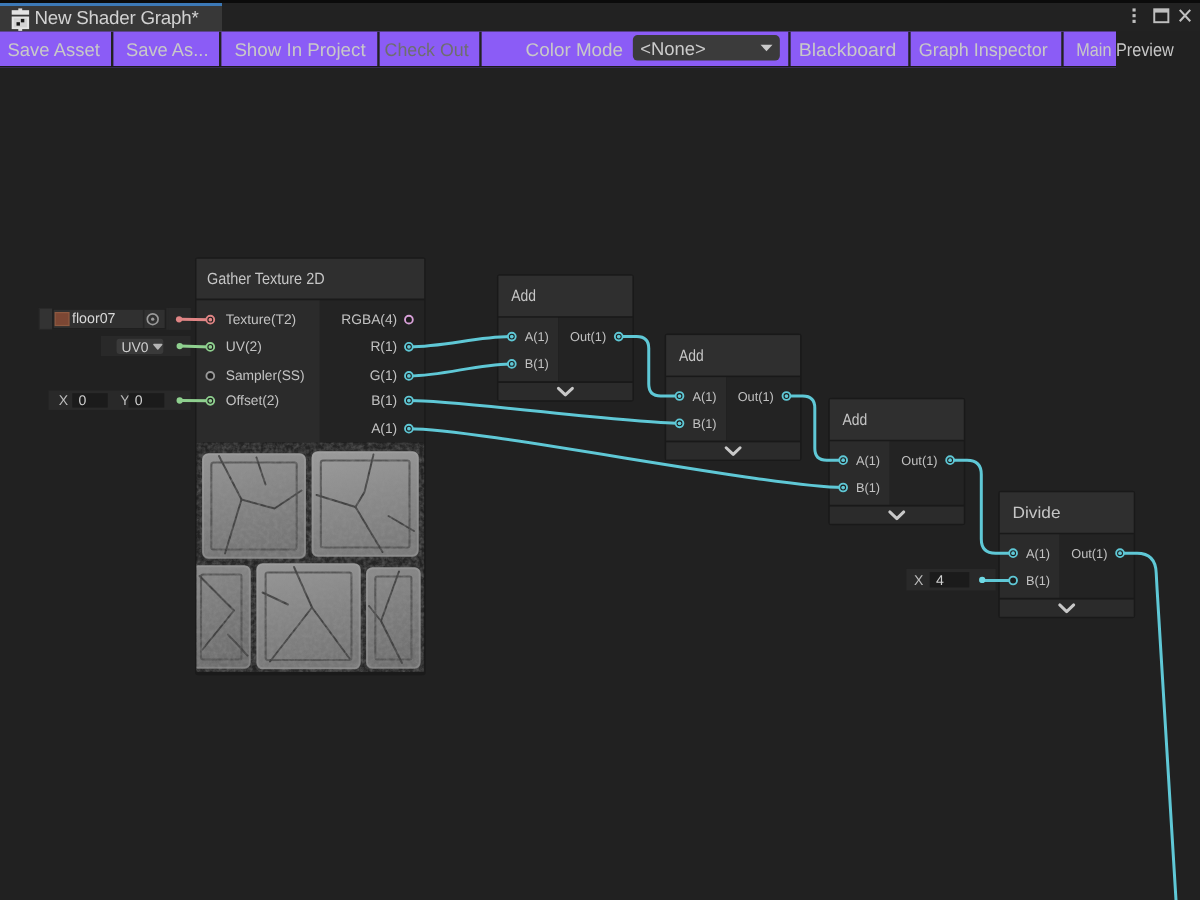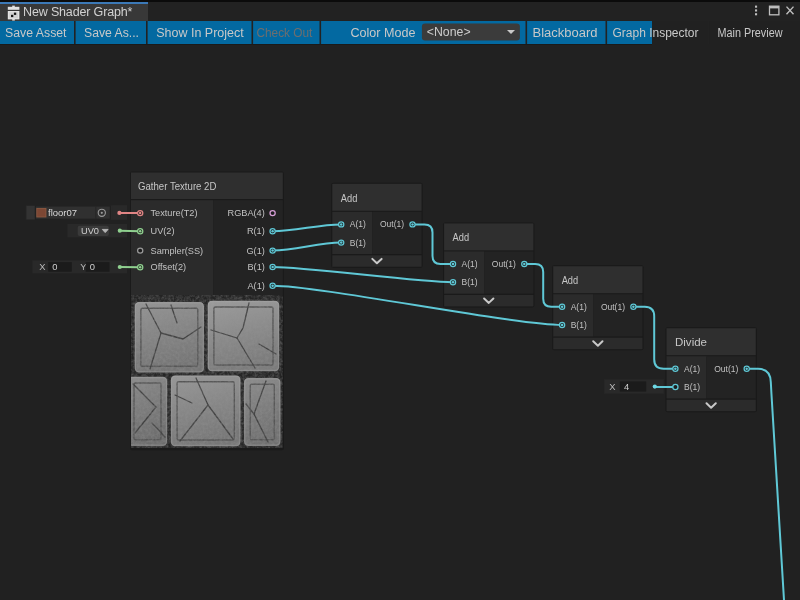--- a/index.html
+++ b/index.html
@@ -232,21 +232,21 @@
     <g fill="#bfbfbf">
       <rect x="3" y="1.6" width="2.1" height="2.1"></rect>
           <rect x="3" y="5.4" width="2.1" height="2.1"></rect>
           <rect x="3" y="9.2" width="2.1" height="2.1"></rect>
     </g>
     <rect x="17.5" y="2.2" width="9.4" height="8.6" fill="none" stroke="#bfbfbf" stroke-width="1.3"></rect>
     <rect x="17.5" y="2.2" width="9.4" height="2.2" fill="#bfbfbf"></rect>
     <path d="M34.5,2.6 L41.5,10.2 M41.5,2.6 L34.5,10.2" stroke="#bfbfbf" stroke-width="1.4"></path>
   </svg>
 </div>
-<div style="position:absolute;left:0;top:21px;width:652px;height:23px;background:#0369a1;border-bottom:1px solid #1a1a1a;box-sizing:content-box;">
+<div style="position:absolute;left:0;top:21px;width:744px;height:23px;background:#8b5cf6;border-bottom:1px solid #1a1a1a;box-sizing:content-box;">
 <svg width="800" height="23" style="position:absolute;left:0;top:0">
 <text x="35.8" y="12.2" font-size="12.3" fill="#c8c8c8" text-anchor="middle" textLength="61.5" lengthAdjust="spacingAndGlyphs" dominant-baseline="central" font-family="Liberation Sans, sans-serif">Save Asset</text>
 <text x="111.5" y="12.2" font-size="12.3" fill="#c8c8c8" text-anchor="middle" textLength="55" lengthAdjust="spacingAndGlyphs" dominant-baseline="central" font-family="Liberation Sans, sans-serif">Save As...</text>
 <text x="200" y="12.2" font-size="12.3" fill="#c8c8c8" text-anchor="middle" textLength="87.5" lengthAdjust="spacingAndGlyphs" dominant-baseline="central" font-family="Liberation Sans, sans-serif">Show In Project</text>
 <text x="284.4" y="12.2" font-size="12.3" fill="#6e6e6e" text-anchor="middle" textLength="56" lengthAdjust="spacingAndGlyphs" dominant-baseline="central" font-family="Liberation Sans, sans-serif">Check Out</text>
 <text x="382.9" y="12.2" font-size="12.3" fill="#c8c8c8" text-anchor="middle" textLength="65" lengthAdjust="spacingAndGlyphs" dominant-baseline="central" font-family="Liberation Sans, sans-serif">Color Mode</text>
 <text x="565" y="12.2" font-size="12.3" fill="#c8c8c8" text-anchor="middle" textLength="65" lengthAdjust="spacingAndGlyphs" dominant-baseline="central" font-family="Liberation Sans, sans-serif">Blackboard</text>
 <text x="655.5" y="12.2" font-size="12.3" fill="#c8c8c8" text-anchor="middle" textLength="86" lengthAdjust="spacingAndGlyphs" dominant-baseline="central" font-family="Liberation Sans, sans-serif">Graph Inspector</text>
 <text x="750" y="12.2" font-size="12.3" fill="#c8c8c8" text-anchor="middle" textLength="65" lengthAdjust="spacingAndGlyphs" dominant-baseline="central" font-family="Liberation Sans, sans-serif">Main Preview</text>
 <rect x="74" y="0" width="1.6" height="23" fill="#222222"></rect>

